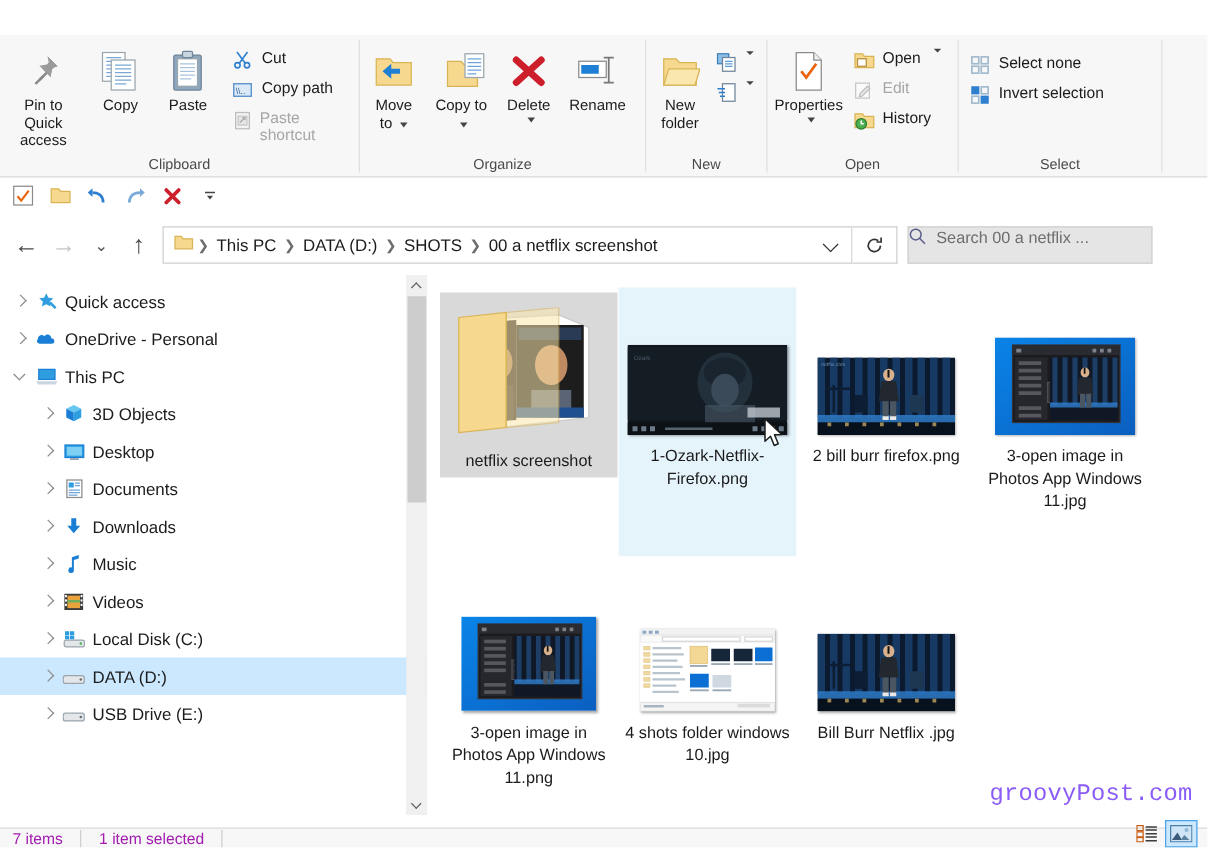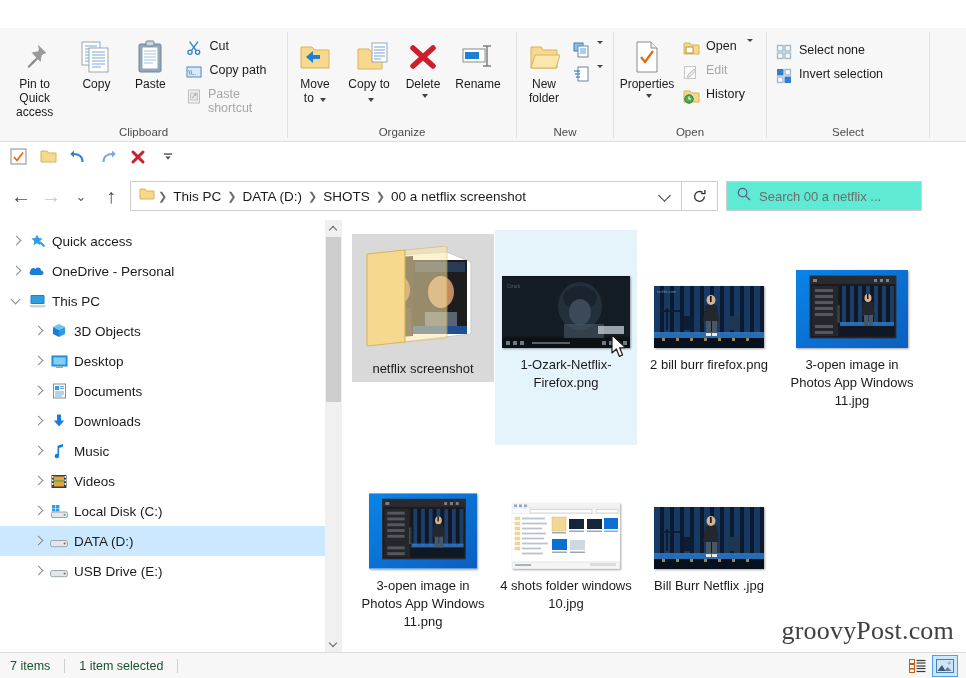--- a/index.html
+++ b/index.html
@@ -91,22 +91,22 @@
     max-width:552px;
   }
   .crumbs { display:flex; align-items:center; flex:1; gap:0; overflow:hidden; }
   .crumb { font-size:13.5px; color:#1b1b1b; padding:0 5px; white-space:nowrap; }
   .crumb-sep { color:#6d6d6d; font-size:11px; padding:0 1px; }
   .crumb-dd { width:26px; height:28px; display:flex;align-items:center;justify-content:center;}
   .chev-dn { width:11px; height:11px; position:relative;}
   .chev-dn::before{content:"";position:absolute;left:1px;top:0px;width:8px;height:8px;border-right:1.4px solid #333;border-bottom:1.4px solid #333;transform:rotate(45deg);}
   .refresh-box{ width:36px;height:30px;border:1px solid #cfcfcf;border-left:none;display:flex;align-items:center;justify-content:center;background:#fff;}
   .search-box {
-    width:196px; height:30px; border:1px solid #cfcfcf; background:#5eead4;
-    display:flex; align-items:center; gap:8px; padding-left:10px; margin-left:8px;
+    width:196px; height:30px; border:1px solid #cfcfcf; background:#e5e5e5;
+    display:flex; gap:8px; margin-left:8px;
   }
   .search-ph { font-size:13px; color:#6d6d6d; white-space:nowrap; overflow:hidden; }
 
   
   .main { position:absolute; top:220px; left:0; width:966px; height:432px; display:flex; background:#fff; }
   .navpane { width:342px; height:432px; position:relative; overflow:hidden; background:#fff; }
   .nav-list { padding-top:6px; }
   .nav-item {
     display:flex; align-items:center; height:30px; padding-left:6px; font-size:13.5px; color:#1b1b1b;
   }
@@ -140,34 +140,34 @@
   .tile-label {
     font-size:13px; color:#1b1b1b; text-align:center; line-height:18px;
     margin-top:8px; width:132px; word-wrap:break-word;
   }
 
   
   .thumb { display:block; box-shadow: 1px 1px 2px rgba(0,0,0,0.35); }
 
   
   .statusbar {
-    position:absolute; bottom:0; left:0; width:966px; height:26px;
+    position:absolute; bottom:0; left:0; width:966px; height:16px;
     background:#f7f7f7; border-top:1px solid #dcdcdc;
-    display:flex; align-items:center; padding-left:10px; gap:0;
-    font-size:12.5px; color:#14532d;
+    display:flex; align-items:flex-end; padding-left:10px; gap:0;
+    font-size:12.5px; color:#a21caf;
   }
   .status-seg { padding-right:14px; }
   .status-div { width:1px; height:14px; background:#cfcfcf; margin-right:14px;}
   .status-right { margin-left:auto; display:flex; align-items:center; gap:2px; padding-right:8px; }
   .viewbtn { width:26px; height:22px; display:flex; align-items:center; justify-content:center; }
   .viewbtn.active { background:#cce8ff; border:1px solid #4aa3e8; }
 
   .watermark {
     position:absolute; right:12px; bottom:32px;
-    font-family:Liberation Serif, serif; font-size:26px; color:#404040;
+    font-family:Liberation Mono, monospace; font-size:19px; color:#8b5cf6;
     letter-spacing:0.2px; pointer-events:none;
   }
   .cursor-arrow { position:absolute; left:611px; top:334px; pointer-events:none; }
 </style>
 </head>
 <body>
 
 <div id="app">
 
 

